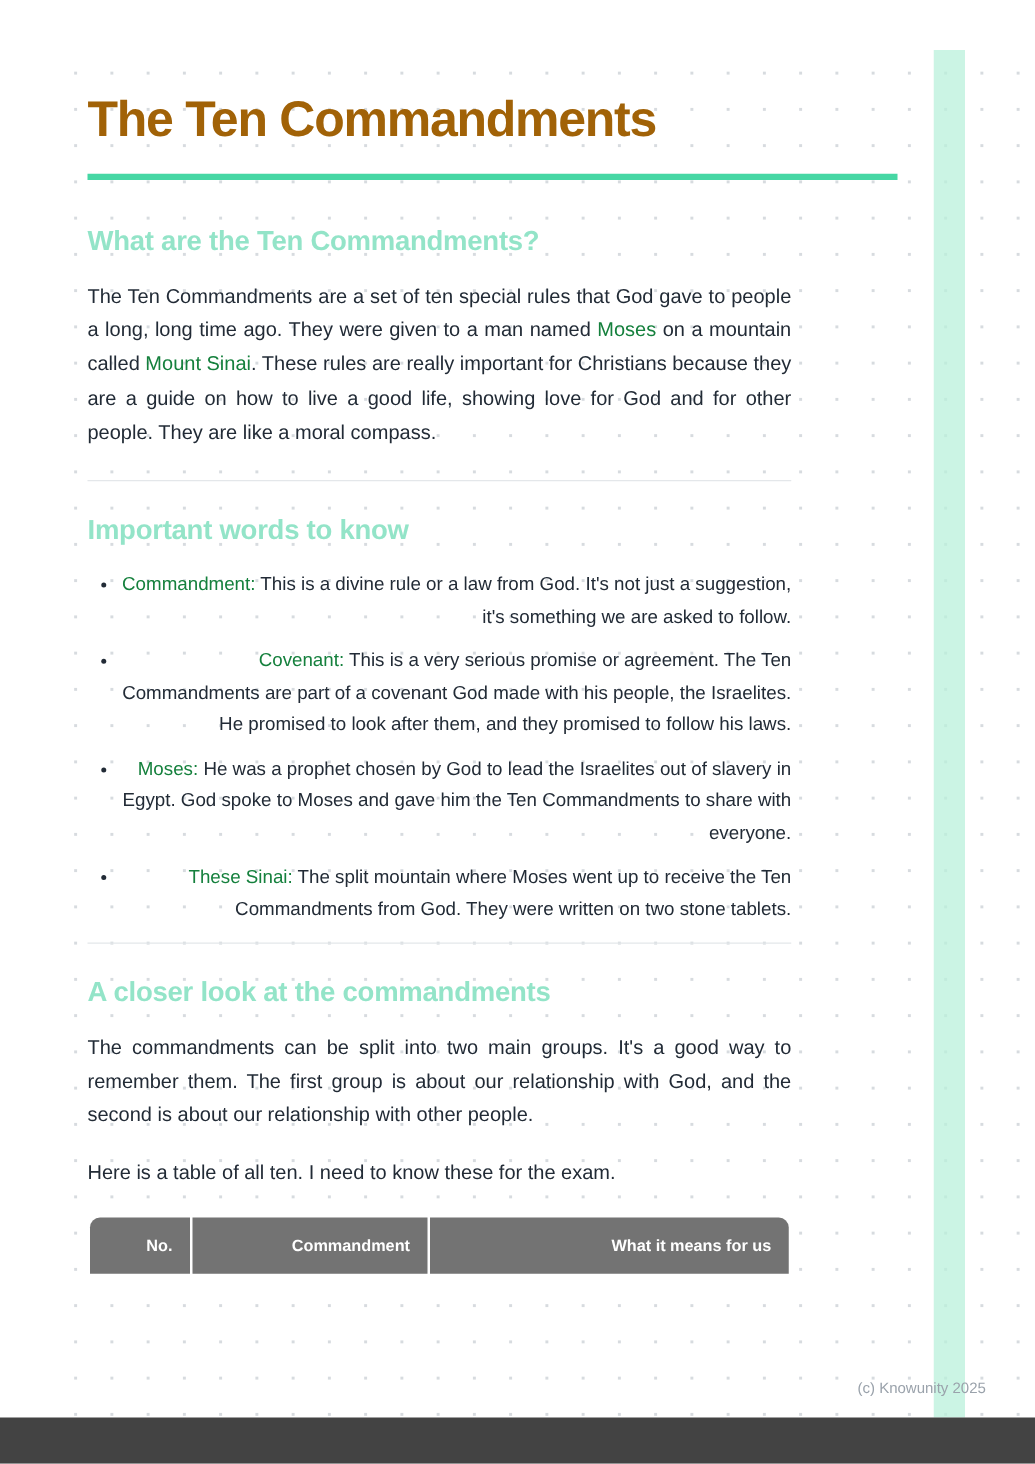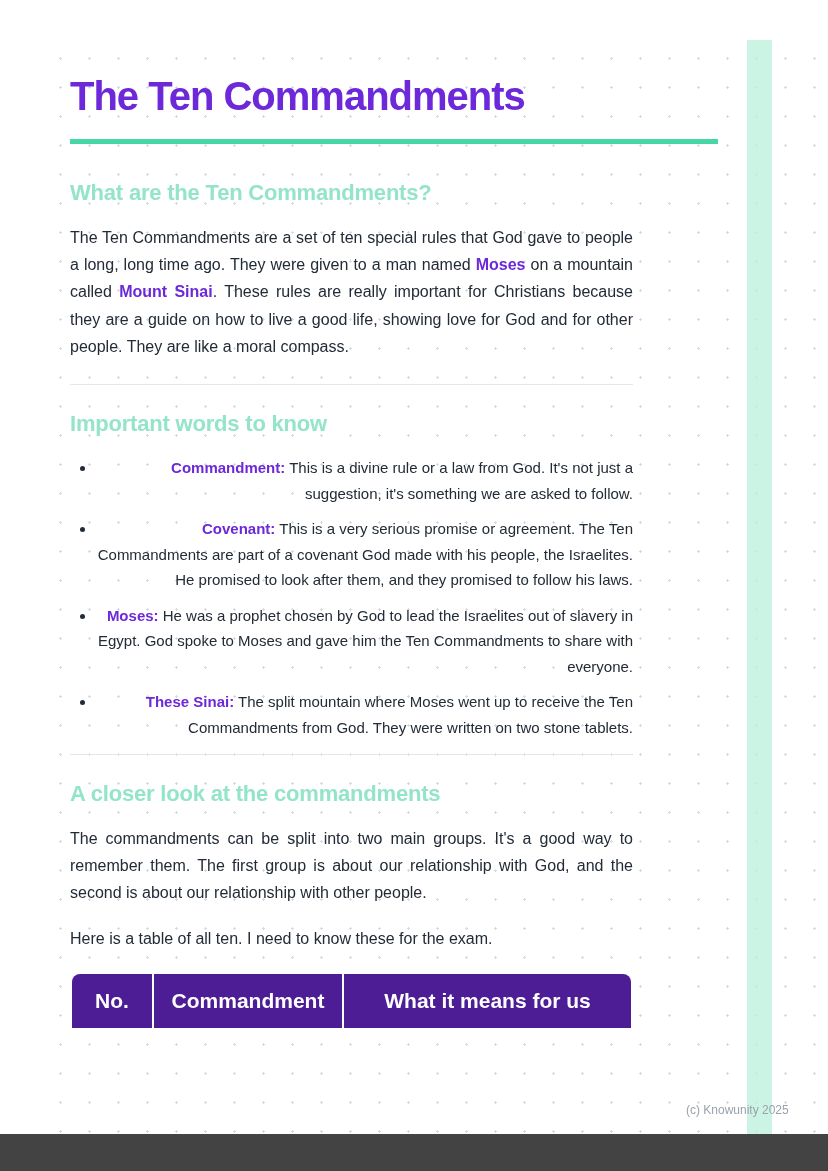--- a/index.html
+++ b/index.html
@@ -20,21 +20,21 @@
   }
   .bottom-bar{
     position:absolute;left:0;bottom:0;width:828px;height:37px;
     background:#434343;
   }
   .content{
     position:absolute;left:70px;top:0;width:648px;
   }
   .doc-title{
     margin:74px 0 0;font-size:40px;line-height:44px;font-weight:800;
-    letter-spacing:-1px;color:#6d28d9;
+    letter-spacing:-1px;color:#a16207;
   }
   .title-rule{
     margin-top:21px;width:648px;height:5px;background:#46d7a4;border:none;
   }
   .section-heading{
     margin:36px 0 0;font-size:22px;line-height:26px;font-weight:700;
     color:#93e4c8;letter-spacing:-0.2px;width:563px;
   }
   .section-heading.after-divider{margin-top:26px;}
   .para{
@@ -47,27 +47,27 @@
     border-top:1px solid #e4e7ea;
   }
   .divider.second{margin-top:14px;}
   ul.bullets{
     margin:18px 0 0;padding:0 0 0 26px;width:537px;
     font-size:15px;line-height:25.5px;color:#222b36;text-align:right;
   }
   ul.bullets li{margin:0 0 10px;}
   ul.bullets.compact{margin-top:16px;}
   ul.bullets.compact li{margin-bottom:8px;line-height:26px;}
-  .b{font-weight:700;color:#6d28d9;margin-top:26px;}
+  .b{font-weight:400;color:#15803d;margin-top:26px;}
   table.ten-table{
     margin-top:20px;width:563px;border-collapse:separate;border-spacing:2px;
   }
   table.ten-table th{
-    background:#4c1d95;color:#ffffff;font-size:21px;font-weight:700;
-    text-align:center;padding:15px 14px;
+    background:#737373;color:#ffffff;font-size:13px;font-weight:700;
+    text-align:right;padding:15px 14px;
   }
   table.ten-table th.col-no{width:52px;border-top-left-radius:8px;}
   table.ten-table th.col-cmd{width:160px;}
   table.ten-table th.col-meaning{border-top-right-radius:8px;}
   .footer-credit{
     position:absolute;left:686px;top:1103px;font-size:12px;color:#9aa2ab;
     white-space:nowrap;
   }
 </style>
 </head>

